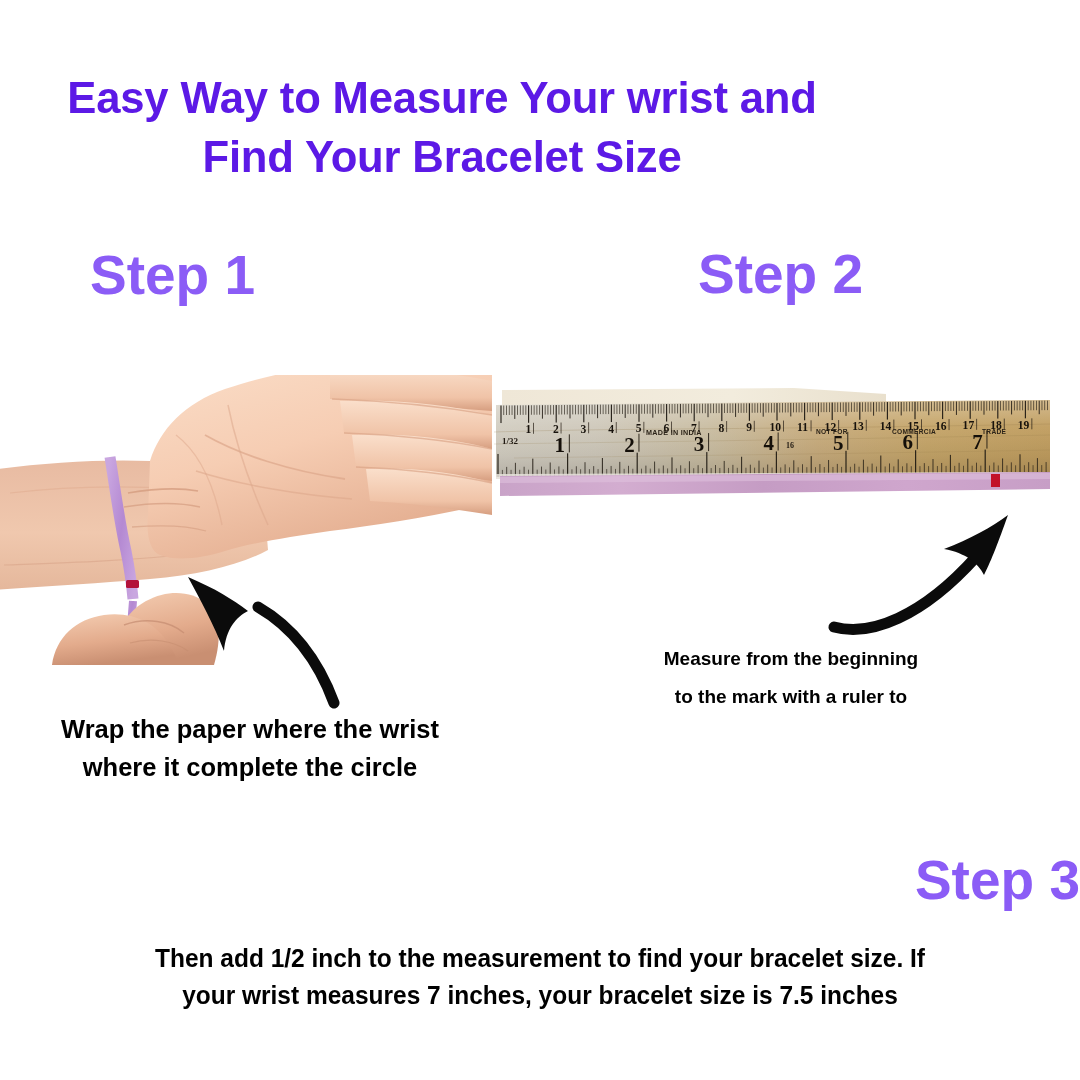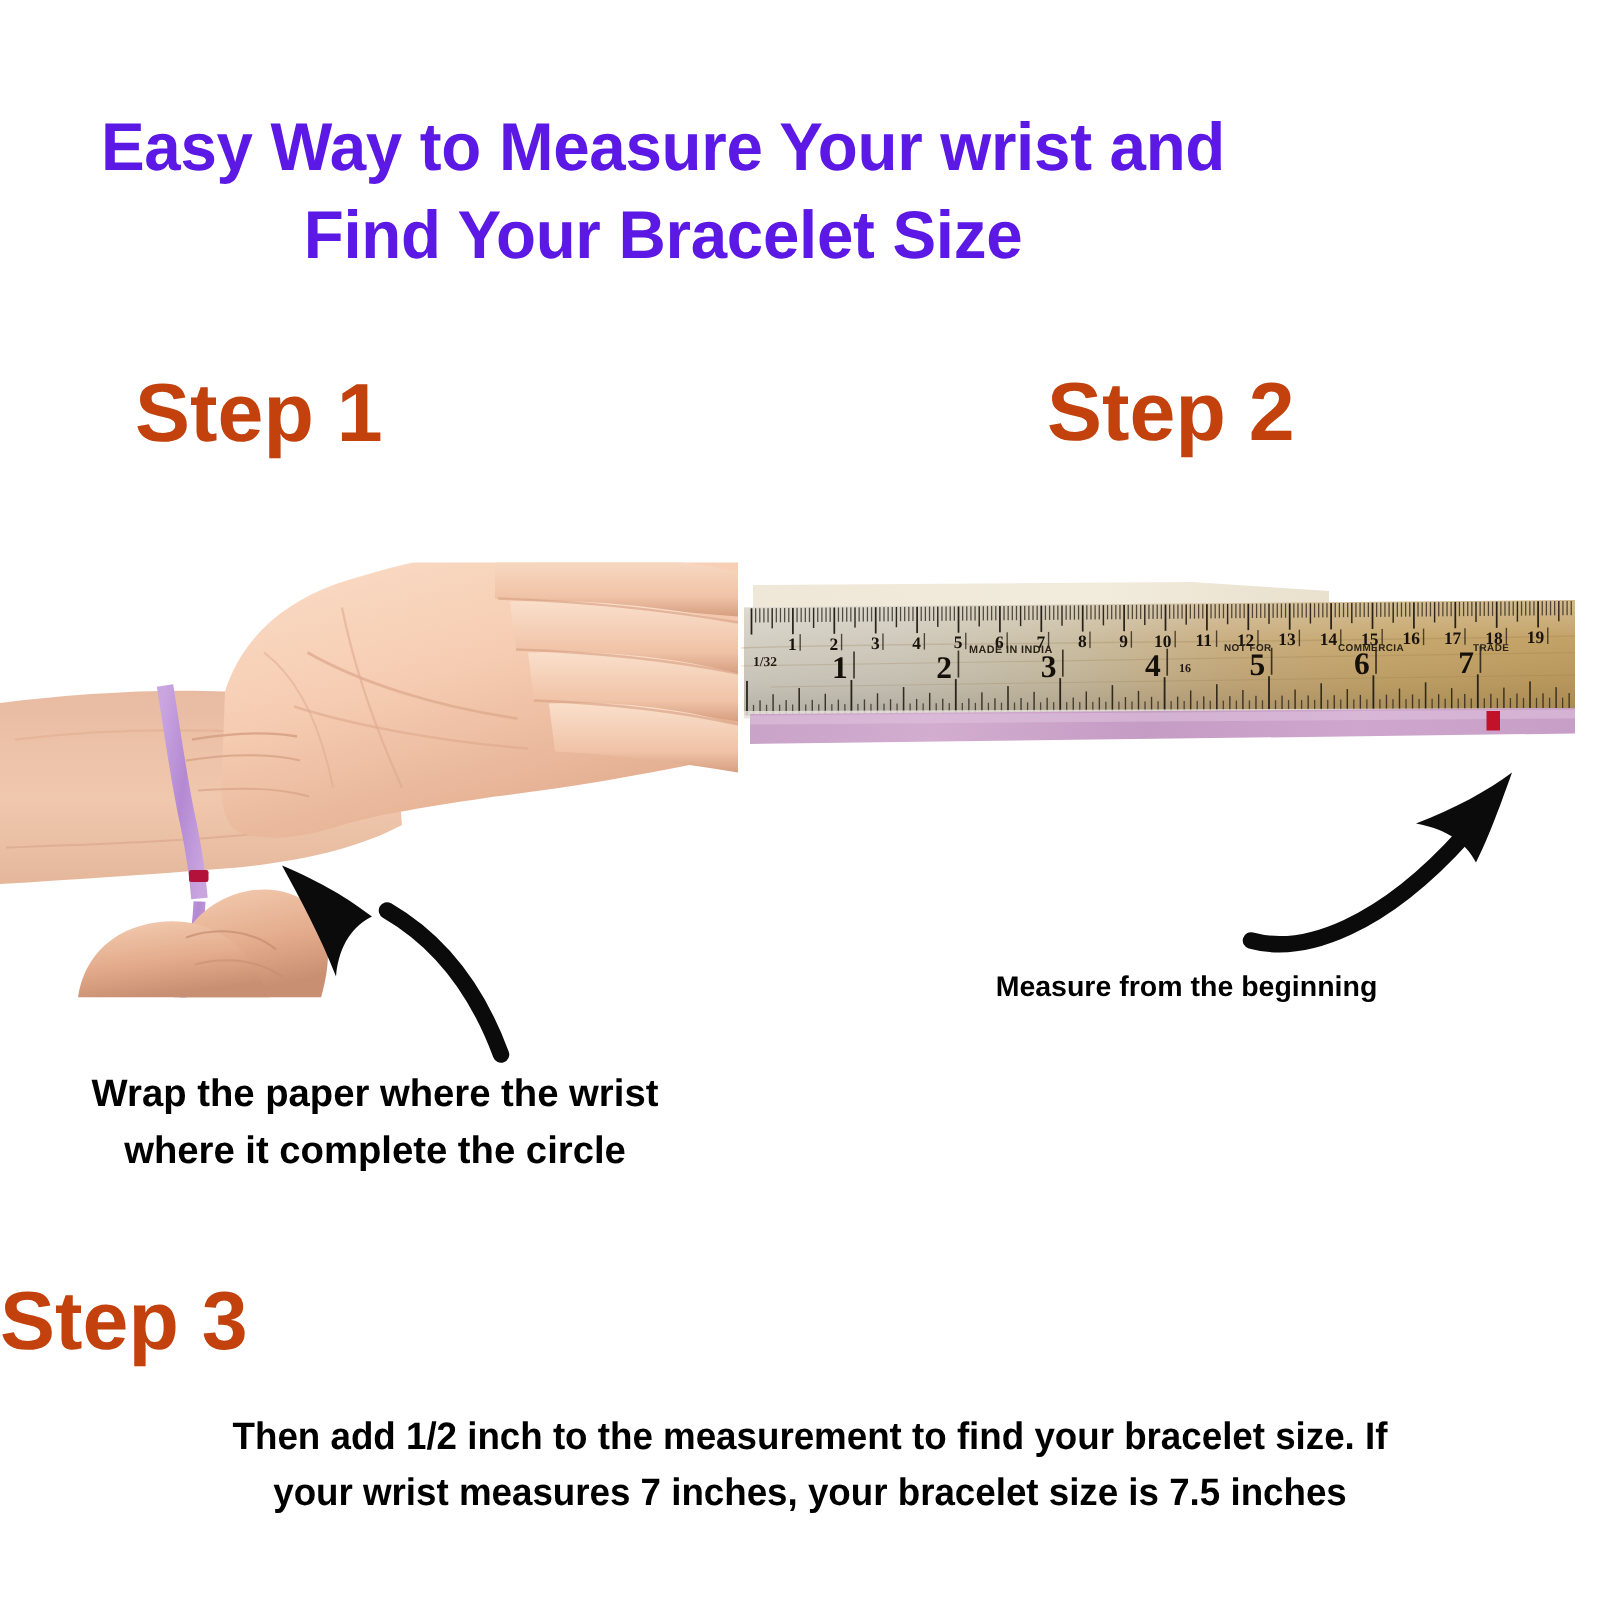--- a/index.html
+++ b/index.html
@@ -34,26 +34,26 @@
     transform: scaleX(0.97);
   }
 
   
   .step-heading {
     position: absolute;
     font-family: "Liberation Sans", sans-serif;
     font-weight: bold;
     font-size: 55px;
     line-height: 60px;
-    color: #c2410c;
+    color: #8b5cf6;
     white-space: nowrap;
   }
   #step1-heading { left: 90px;  top: 245px; }
   #step2-heading { left: 698px; top: 244px; }
-  #step3-heading { left: 0;     top: 850px; width: 1080px; text-align: left; }
+  #step3-heading { left: 0;     top: 850px; width: 1080px; text-align: right; }
 
   
   .caption {
     position: absolute;
     font-family: "Liberation Sans", sans-serif;
     font-weight: bold;
     color: #000000;
     text-align: center;
   }
   #step1-caption {
@@ -646,20 +646,21 @@
   <rect x="497" y="88" width="9" height="13" fill="#c2122a"></rect>
 </svg>
 
 <svg id="arrow-step2" viewBox="0 0 200 145">
   <path d="M 8,122 C 44,132 96,112 150,52" stroke="#0b0b0b" stroke-width="11" fill="none" stroke-linecap="round"></path>
   <path d="M 182,10 C 172,38 166,54 158,70 C 152,58 140,48 118,44 C 144,34 166,22 182,10 Z" fill="#0b0b0b"></path>
 </svg>
 
 <div class="caption" id="step2-caption">
   <div>Measure from the beginning</div>
+  <div>to the mark with a ruler to</div>
 </div>
 
 <div class="step-heading" id="step3-heading">Step 3</div>
 
 <div class="caption" id="step3-caption">
   <div>Then add 1/2 inch to the measurement  to find your bracelet size. If</div>
   <div class="l2">your wrist measures 7 inches, your bracelet size is 7.5 inches</div>
 </div>
 
 </body></html>

